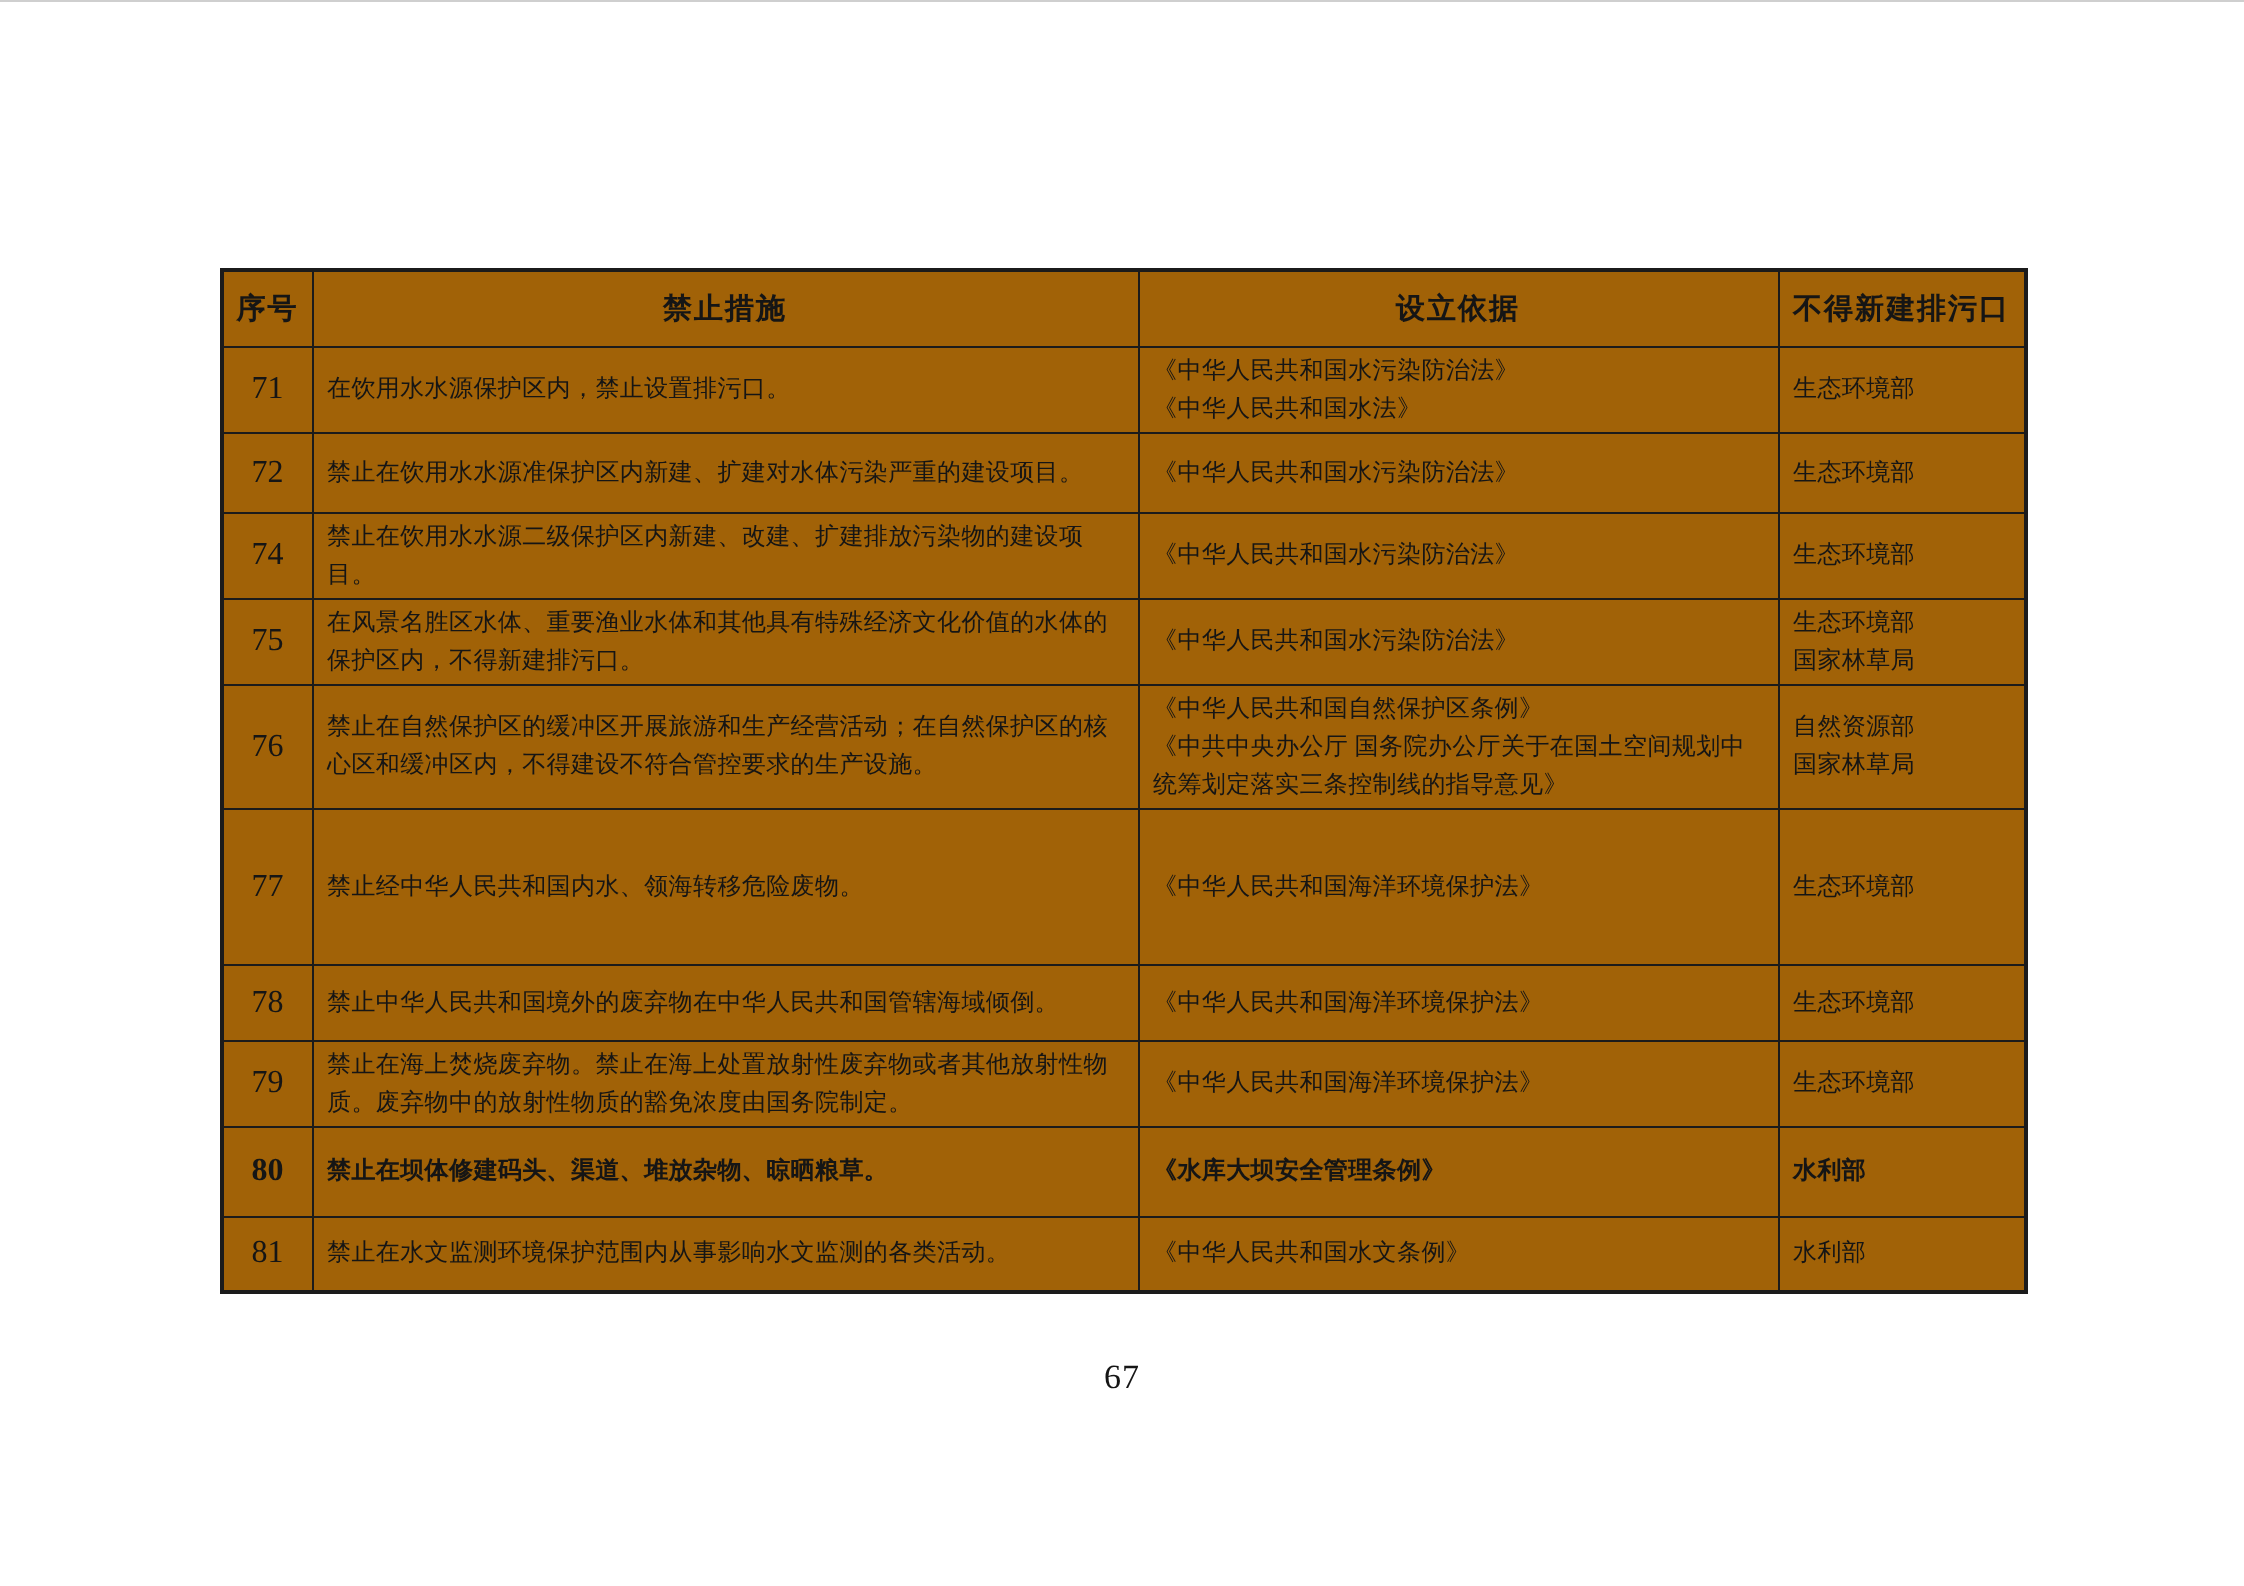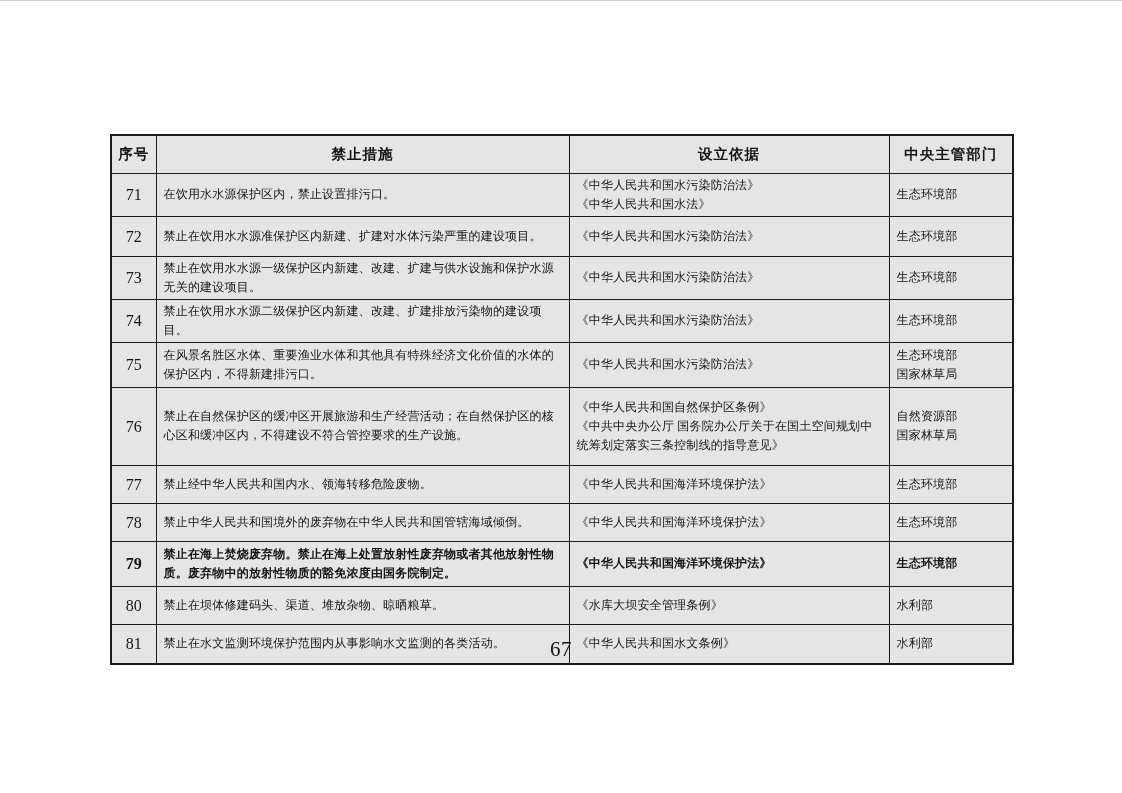--- a/index.html
+++ b/index.html
@@ -14,21 +14,21 @@
     color: #151515;
     overflow: hidden;
   }
   table.doc-table {
     position: absolute;
     left: 110px;
     top: 133px;
     width: 902px;
     border-collapse: collapse;
     table-layout: fixed;
-    background: #e5e5e5;
+    background: #a16207;
     border: 2px solid #1b1b1b;
   }
   .doc-table th, .doc-table td {
     border: 1px solid #1b1b1b;
     vertical-align: middle;
     box-sizing: border-box;
   }
   .doc-table thead tr { height: 38px; }
   .doc-table th {
     font-weight: bold;
@@ -59,45 +59,45 @@
   .doc-table tbody tr:nth-child(5)  { height: 45px; }
   .doc-table tbody tr:nth-child(6)  { height: 78px; }
   .doc-table tbody tr:nth-child(7)  { height: 38px; }
   .doc-table tbody tr:nth-child(8)  { height: 38px; }
   .doc-table tbody tr:nth-child(9)  { height: 45px; font-weight: bold; }
   .doc-table tbody tr:nth-child(10) { height: 38px; margin-top: 16px; }
   .doc-table tbody tr:nth-child(11) { height: 40px; }
   .page-number {
     position: absolute;
     left: 110px;
-    top: 636px;
+    top: 678px;
     width: 902px;
     text-align: center;
-    font-size: 21px;
+    font-size: 17px;
     letter-spacing: 0.5px;
   }
 </style>
 </head>
 <body>
 
 <div class="page">
 
   <table class="doc-table">
     <colgroup>
       <col style="width:45px">
       <col style="width:413px">
       <col style="width:320px">
       <col style="width:124px">
     </colgroup>
     <thead>
       <tr>
         <th>序号</th>
         <th>禁止措施</th>
         <th>设立依据</th>
-        <th>中央主管部门</th>
+        <th>不得新建排污口</th>
       </tr>
     </thead>
     <tbody>
         <tr>
           <td class="col-no">71</td>
           <td class="col-measure">在饮用水水源保护区内，禁止设置排污口。</td>
           <td class="col-basis">
             <div class="cell-line">《中华人民共和国水污染防治法》</div>
             <div class="cell-line">《中华人民共和国水法》</div>
           </td>
@@ -109,30 +109,20 @@
           <td class="col-no">72</td>
           <td class="col-measure">禁止在饮用水水源准保护区内新建、扩建对水体污染严重的建设项目。</td>
           <td class="col-basis">
             <div class="cell-line">《中华人民共和国水污染防治法》</div>
           </td>
           <td class="col-dept">
             <div class="cell-line">生态环境部</div>
           </td>
         </tr>
         <tr>
-          <td class="col-no">73</td>
-          <td class="col-measure">禁止在饮用水水源一级保护区内新建、改建、扩建与供水设施和保护水源无关的建设项目。</td>
-          <td class="col-basis">
-            <div class="cell-line">《中华人民共和国水污染防治法》</div>
-          </td>
-          <td class="col-dept">
-            <div class="cell-line">生态环境部</div>
-          </td>
-        </tr>
-        <tr>
           <td class="col-no">74</td>
           <td class="col-measure">禁止在饮用水水源二级保护区内新建、改建、扩建排放污染物的建设项目。</td>
           <td class="col-basis">
             <div class="cell-line">《中华人民共和国水污染防治法》</div>
           </td>
           <td class="col-dept">
             <div class="cell-line">生态环境部</div>
           </td>
         </tr>
         <tr>

